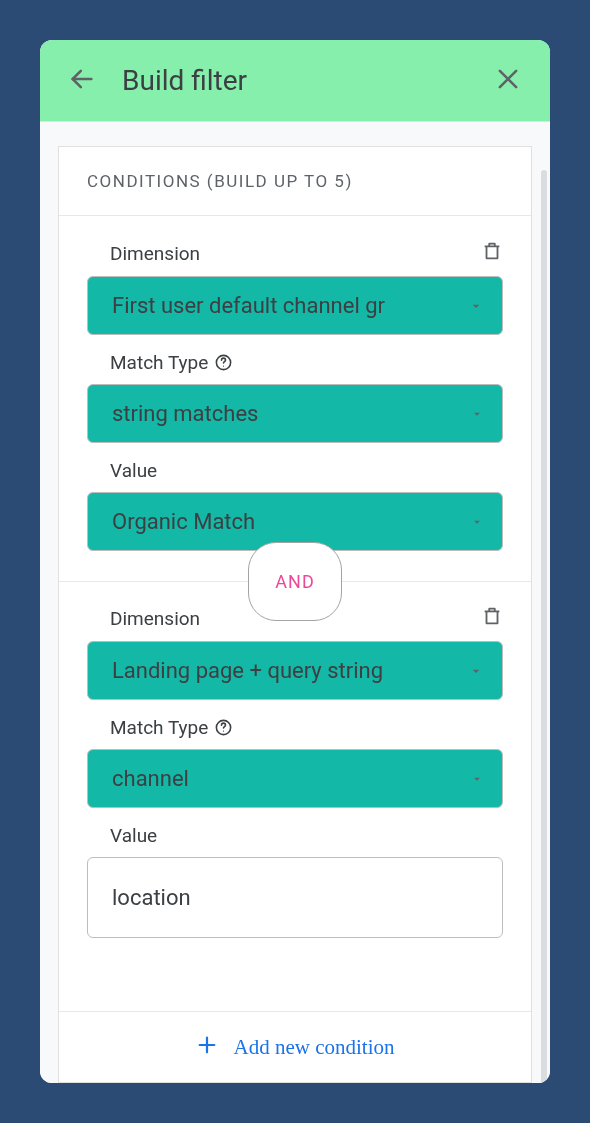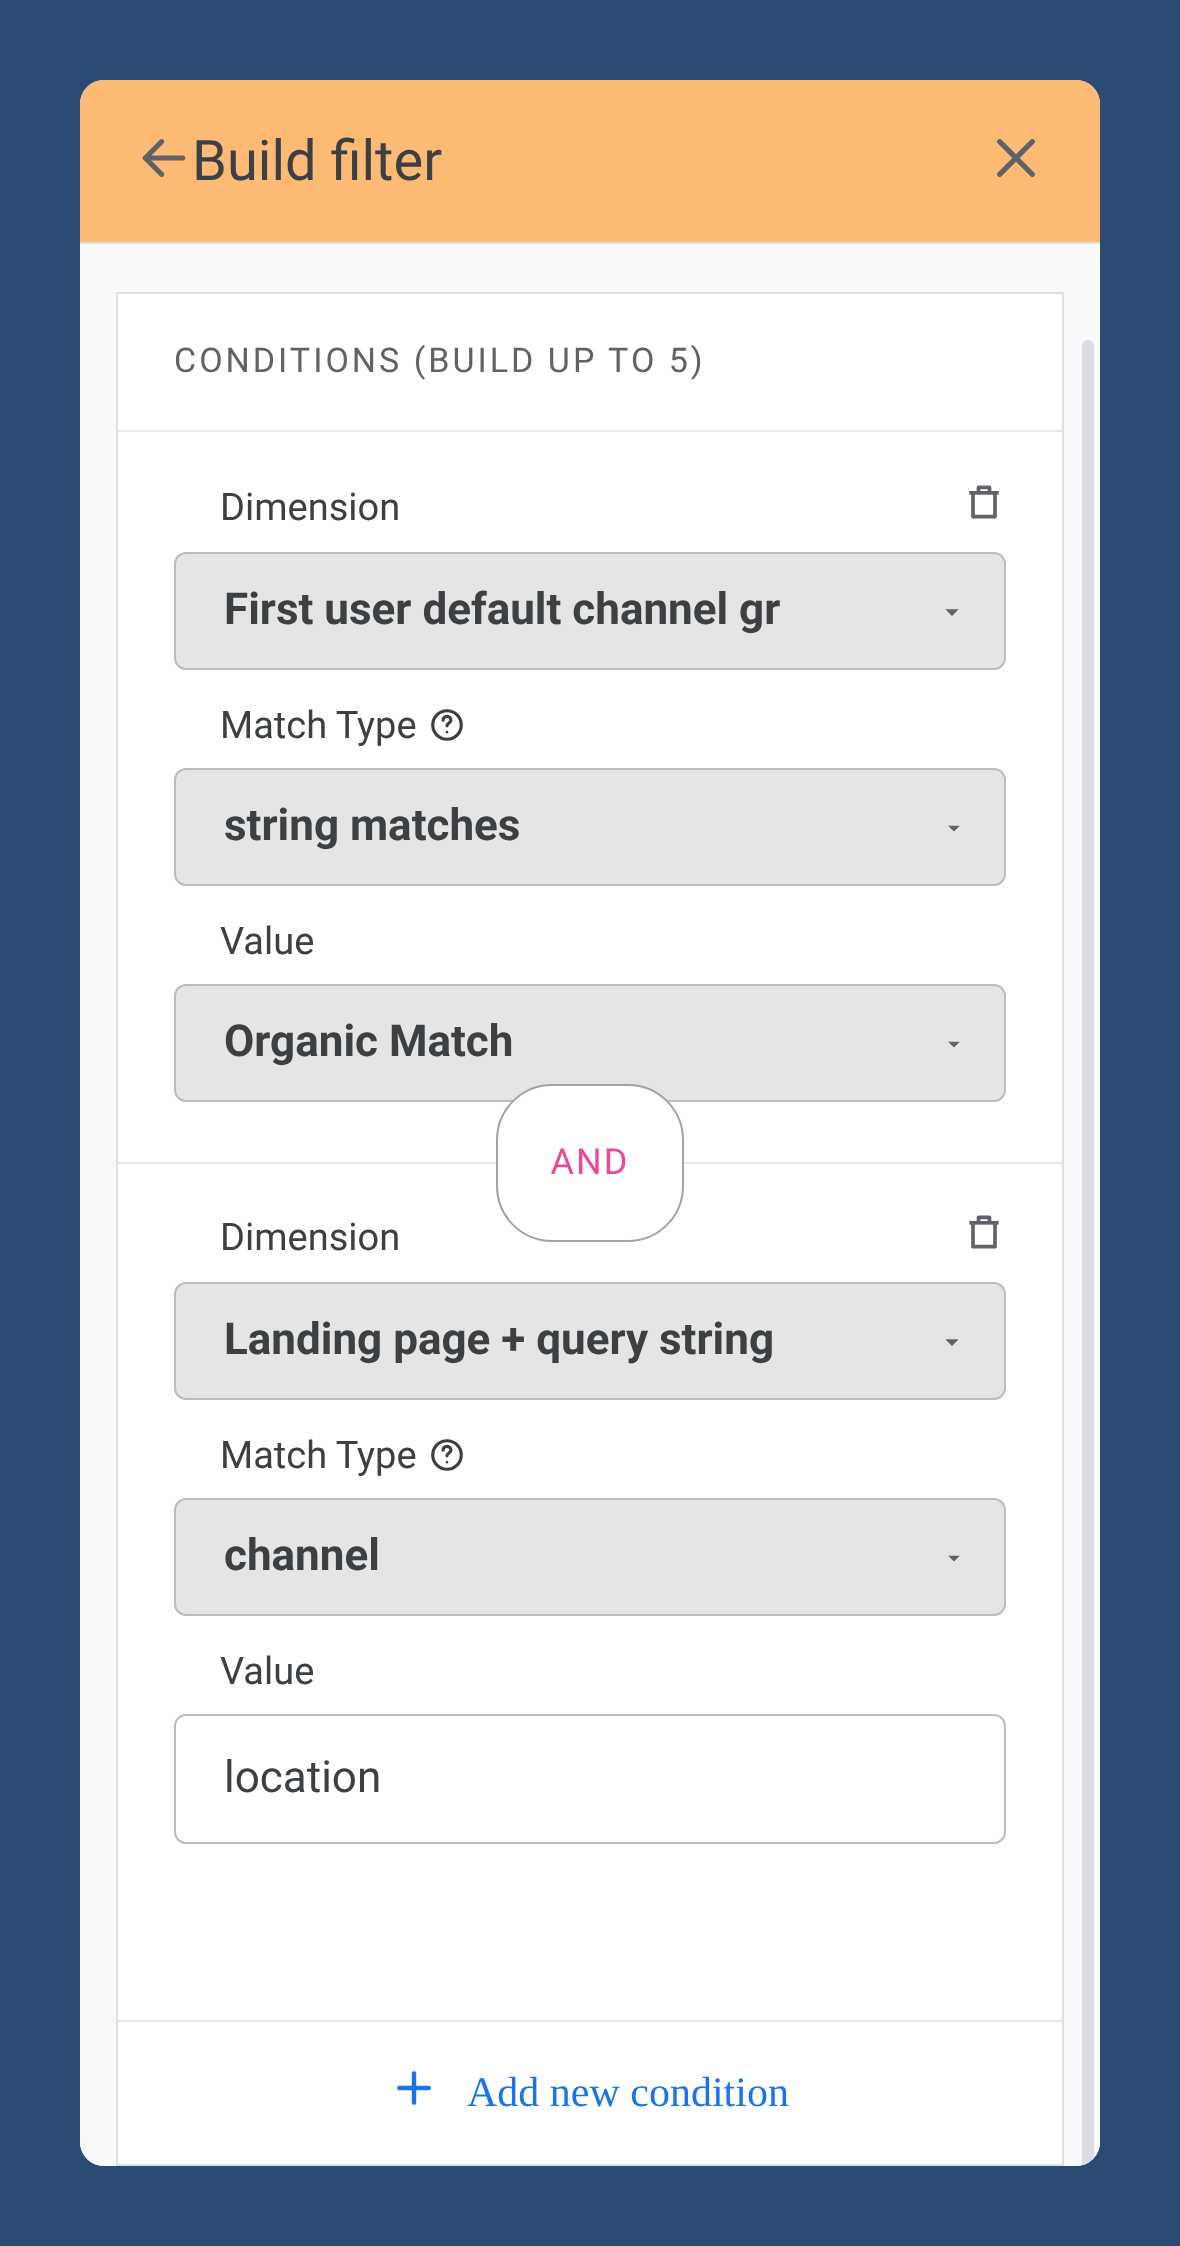--- a/index.html
+++ b/index.html
@@ -21,25 +21,26 @@
       background: #fff;
       width: 100%;
       height: 100%;
       border-radius: 12px;
       overflow: hidden;
       display: flex;
       flex-direction: column;
       position: relative;
     }
     .header {
-      background: #fdba74;
+      background: #86efac;
       border-bottom: 1px solid #e0e0e0;
       padding: 24px 28px;
       display: flex;
       align-items: center;
+      gap: 26px;
     }
     .back-btn {
       cursor: pointer;
       display: flex;
       align-items: center;
       justify-content: center;
       color: #5f6368;
     }
     .back-btn svg {
       width: 28px;
@@ -131,22 +132,21 @@
     .select-box {
       width: 100%;
       border: 1px solid #bdbdbd;
       border-radius: 6px;
       height: 59px;
       display: flex;
       align-items: center;
       padding: 0 18px 0 24px;
       cursor: pointer;
       margin-bottom: 16px;
-      background: #e5e5e5;
-      font-weight: bold;
+      background: #14b8a6;
     }
     .select-box:last-child {
       margin-bottom: 0;
     }
     .select-text {
       flex: 1;
       font-size: 22px;
       color: #3c4043;
       white-space: nowrap;
       overflow: hidden;
@@ -161,21 +161,21 @@
       height: 16px;
     }
     .dropdown-icon-small svg {
       width: 14px;
       height: 14px;
     }
     .text-input {
       width: 100%;
       border: 1px solid #bdbdbd;
       border-radius: 6px;
-      height: 65px;
+      height: 81px;
       padding: 0 24px;
       font-size: 22px;
       color: #3c4043;
       font-family: inherit;
       outline: none;
       background: #fff;
     }
     .divider-row {
       position: relative;
       height: 0;

